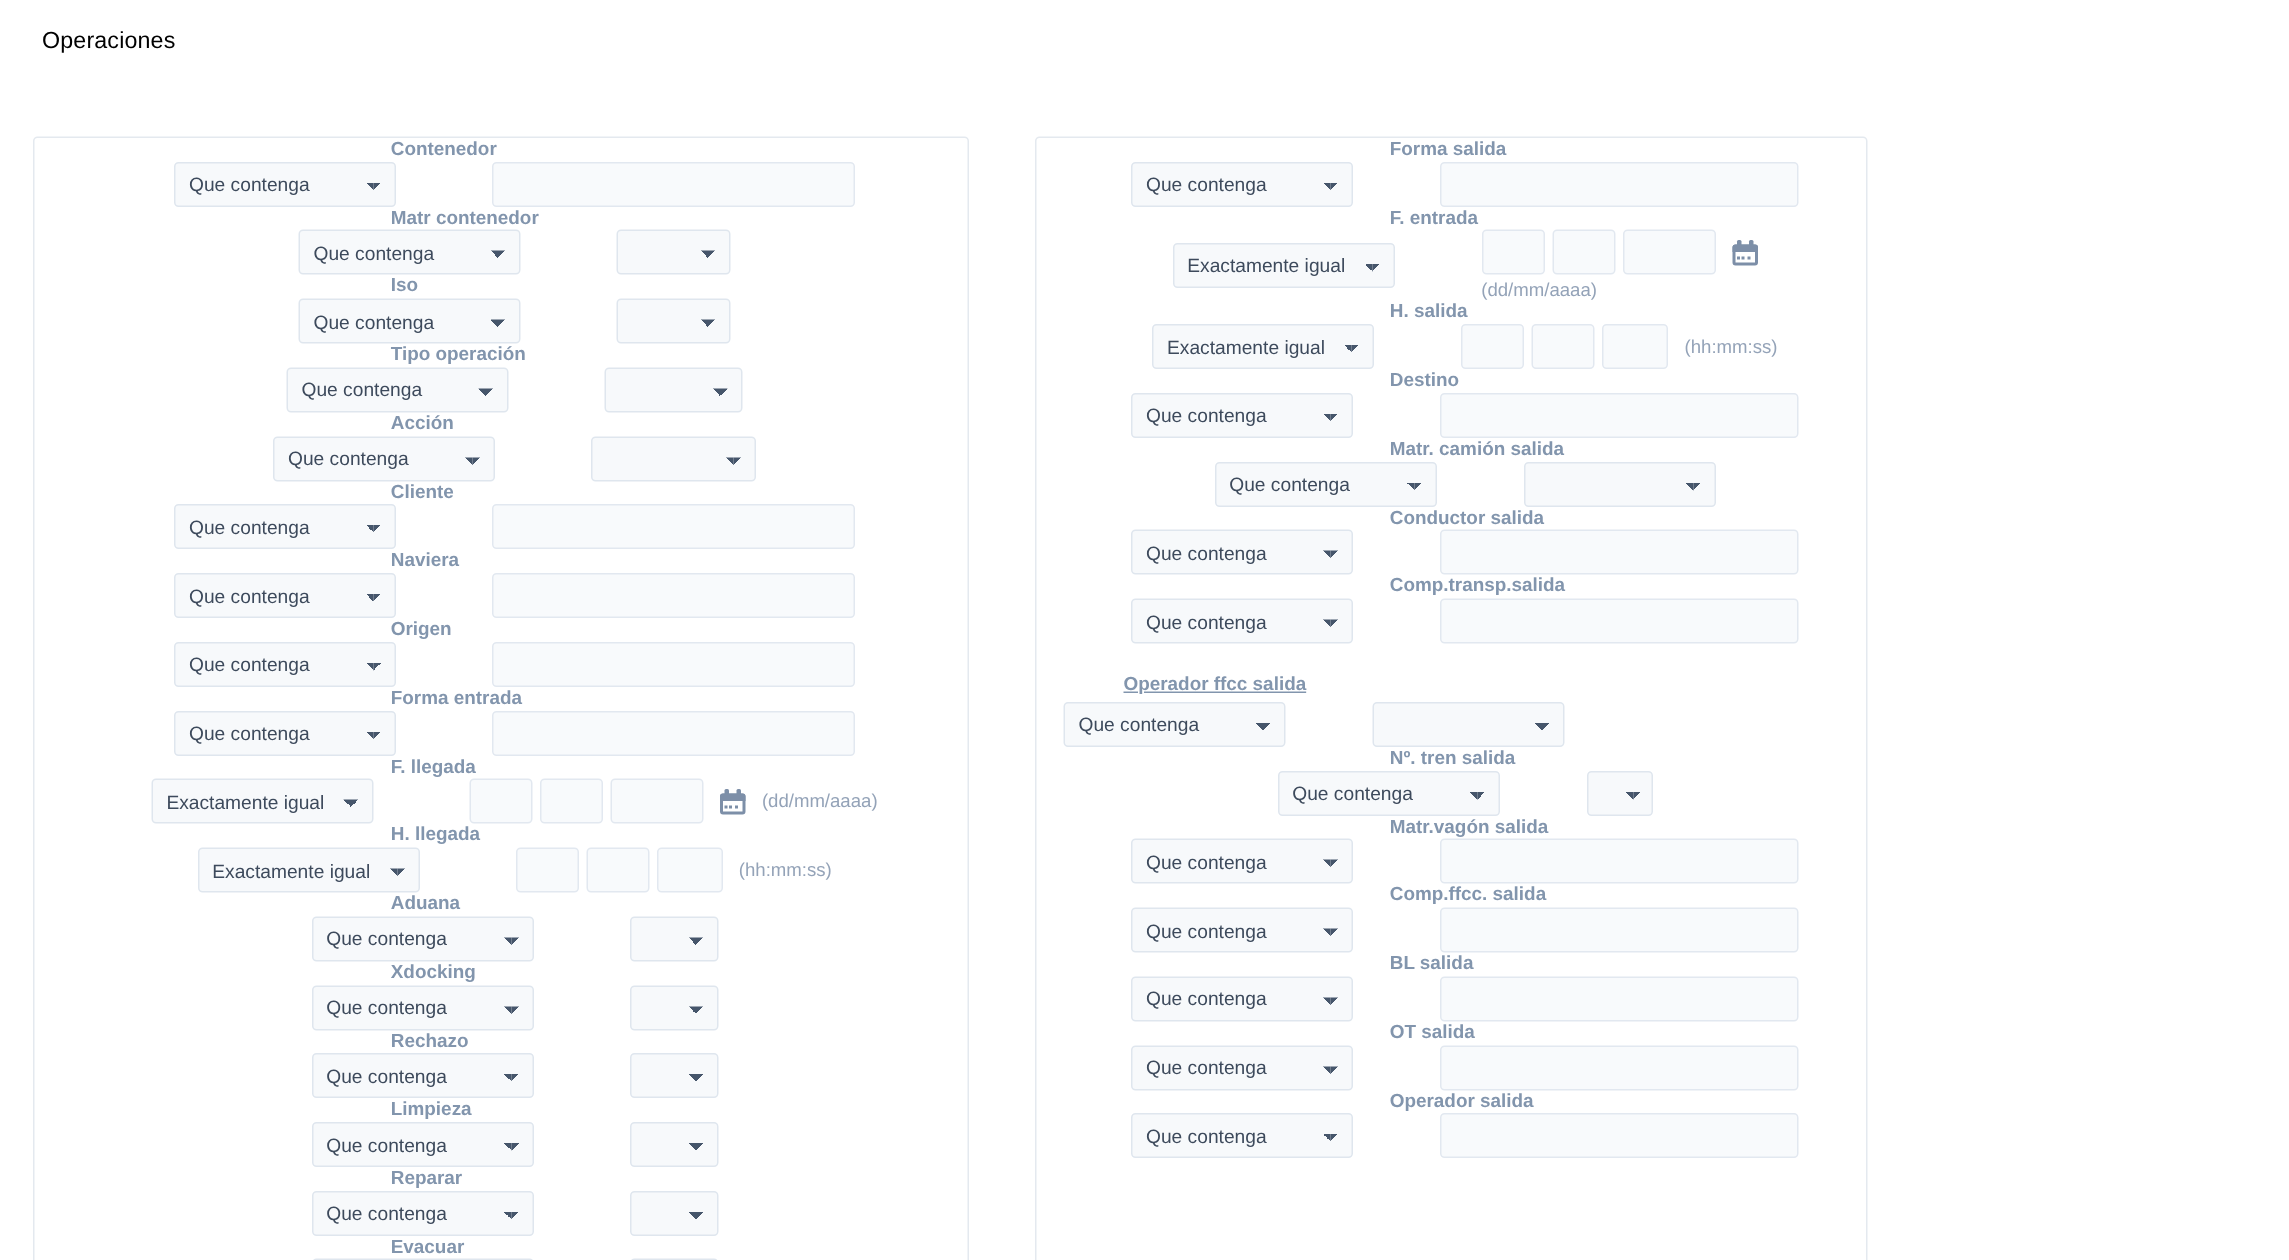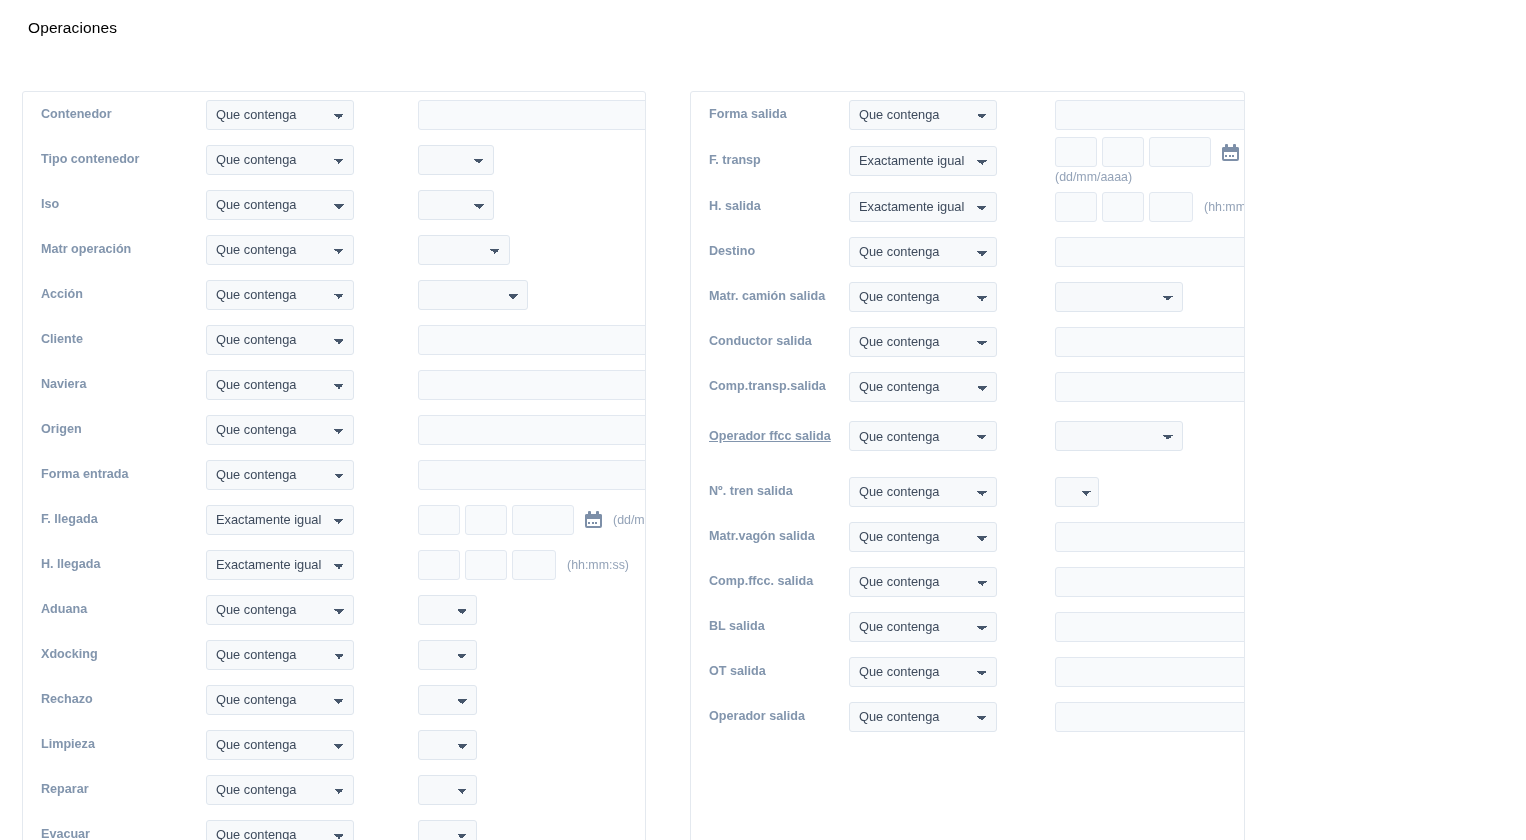--- a/index.html
+++ b/index.html
@@ -41,33 +41,34 @@
   .panel-left  { left: 22px;  width: 624px; height: 760px; }
   .panel-right { left: 690px; width: 555px; height: 760px; }
 
   .rows { padding: 0; margin: 0; }
 
   .row {
     display: flex;
     align-items: center;
     padding: 0 0 0 18px;
     min-height: 45px;
+    flex-direction: column;
   }
   .row.tall { min-height: 60px; align-items: flex-start; padding-top: 9px; }
 
   .lbl {
     font-size: 12.6px;
     font-weight: bold;
     color: #8295ad;
     line-height: 1.25;
     flex: 0 0 auto;
     padding-right: 6px;
   }
   .panel-left  .lbl { width: 165px; }
-  .panel-right .lbl { width: 140px; }
+  .panel-right .lbl { width: 140px; margin-left: 40px; }
   .row.tall .lbl { padding-top: 11px; text-decoration: underline; }
 
   .ctrl { display: flex; align-items: center; flex: 0 0 auto; gap: 48px; }
   .row.tall .ctrl { padding-top: 3px; }
 
   select.op, select.val {
     -webkit-appearance: none;
     appearance: none;
     background-color: #f7f9fb;
     border: 1px solid #dfe6ee;
@@ -185,35 +186,35 @@
   <div class="panel panel-left">
     <div class="rows" id="left-rows">
         <div class="row">
           <div class="lbl">Contenedor</div>
           <div class="ctrl">
             <select class="op"><option>Que contenga</option></select>
             <input type="text" class="txt wide" style="">
           </div>
         </div>
         <div class="row">
-          <div class="lbl">Tipo contenedor</div>
+          <div class="lbl">Matr contenedor</div>
           <div class="ctrl">
             <select class="op"><option>Que contenga</option></select>
             <select class="val w-md"><option></option></select>
           </div>
         </div>
         <div class="row">
           <div class="lbl">Iso</div>
           <div class="ctrl">
             <select class="op"><option>Que contenga</option></select>
             <select class="val w-md"><option></option></select>
           </div>
         </div>
         <div class="row">
-          <div class="lbl">Matr operación</div>
+          <div class="lbl">Tipo operación</div>
           <div class="ctrl">
             <select class="op"><option>Que contenga</option></select>
             <select class="val w-lg"><option></option></select>
           </div>
         </div>
         <div class="row">
           <div class="lbl">Acción</div>
           <div class="ctrl">
             <select class="op"><option>Que contenga</option></select>
             <select class="val w-xl"><option></option></select>
@@ -333,21 +334,21 @@
   <div class="panel panel-right">
     <div class="rows" id="right-rows">
         <div class="row">
           <div class="lbl">Forma salida</div>
           <div class="ctrl">
             <select class="op"><option>Que contenga</option></select>
             <input type="text" class="txt wide" style="">
           </div>
         </div>
         <div class="row">
-          <div class="lbl">F. transp</div>
+          <div class="lbl">F. entrada</div>
           <div class="ctrl">
             <select class="op"><option>Exactamente igual</option></select>
             <div class="dtwrap col">
               <div class="dtline">
                 <input type="text" class="txt dt" style="">
                 <input type="text" class="txt dt" style="">
                 <input type="text" class="txt dt last" style="">
                 <span class="cal-icon">
                   <span class="peg l"></span>
                   <span class="peg r"></span>

